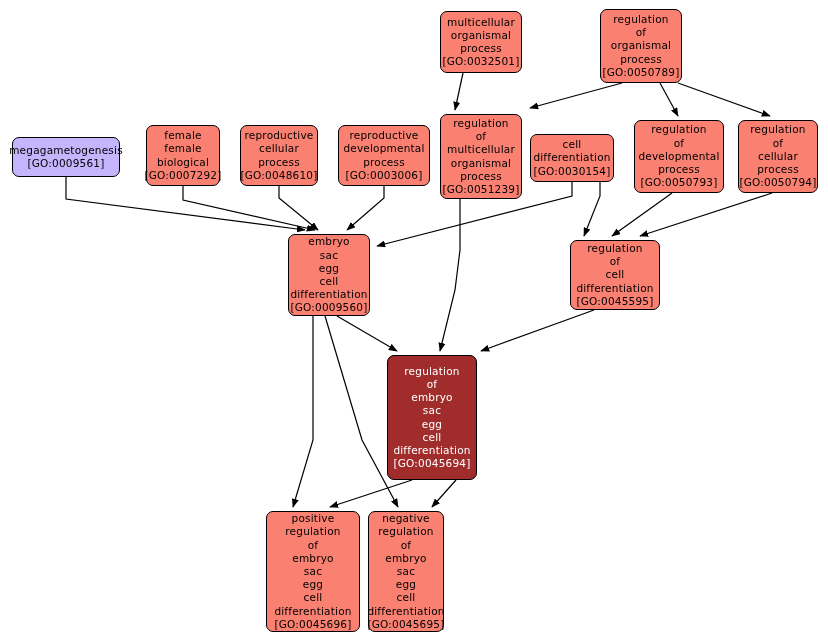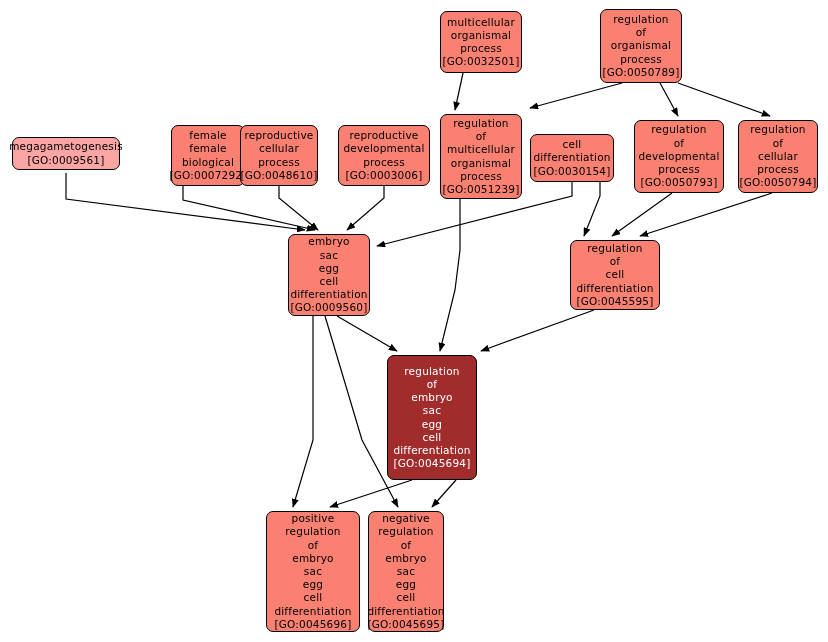--- a/index.html
+++ b/index.html
@@ -95,25 +95,25 @@
         <span class="go-line">process</span>
         <span class="go-line">[GO:0032501]</span>
       </div>
       <div class="go-node" style="left: 600px; top: 9px; width: 82px; height: 74px; background: rgb(250, 128, 114); color: rgb(0, 0, 0); border-color: rgb(0, 0, 0);">
         <span class="go-line">regulation</span>
         <span class="go-line">of</span>
         <span class="go-line">organismal</span>
         <span class="go-line">process</span>
         <span class="go-line">[GO:0050789]</span>
       </div>
-      <div class="go-node" style="left: 12px; top: 137px; width: 108px; height: 33px; background: #fca5a5; color: rgb(0, 0, 0); border-color: rgb(0, 0, 0);">
+      <div class="go-node" style="left: 12px; top: 137px; width: 108px; height: 40px; background: #c4b5fd; color: rgb(0, 0, 0); border-color: rgb(0, 0, 0);">
         <span class="go-line">megagametogenesis</span>
         <span class="go-line">[GO:0009561]</span>
       </div>
-      <div class="go-node" style="left: 146px; top: 125px; width: 74px; height: 61px; background: rgb(250, 128, 114); color: rgb(0, 0, 0); border-color: rgb(0, 0, 0); margin-left: 25px;">
+      <div class="go-node" style="left: 146px; top: 125px; width: 74px; height: 61px; background: rgb(250, 128, 114); color: rgb(0, 0, 0); border-color: rgb(0, 0, 0);">
         <span class="go-line">female</span>
         <span class="go-line">female</span>
         <span class="go-line">biological</span>
         <span class="go-line">[GO:0007292]</span>
       </div>
       <div class="go-node" style="left: 240px; top: 125px; width: 78px; height: 61px; background: rgb(250, 128, 114); color: rgb(0, 0, 0); border-color: rgb(0, 0, 0);">
         <span class="go-line">reproductive</span>
         <span class="go-line">cellular</span>
         <span class="go-line">process</span>
         <span class="go-line">[GO:0048610]</span>

